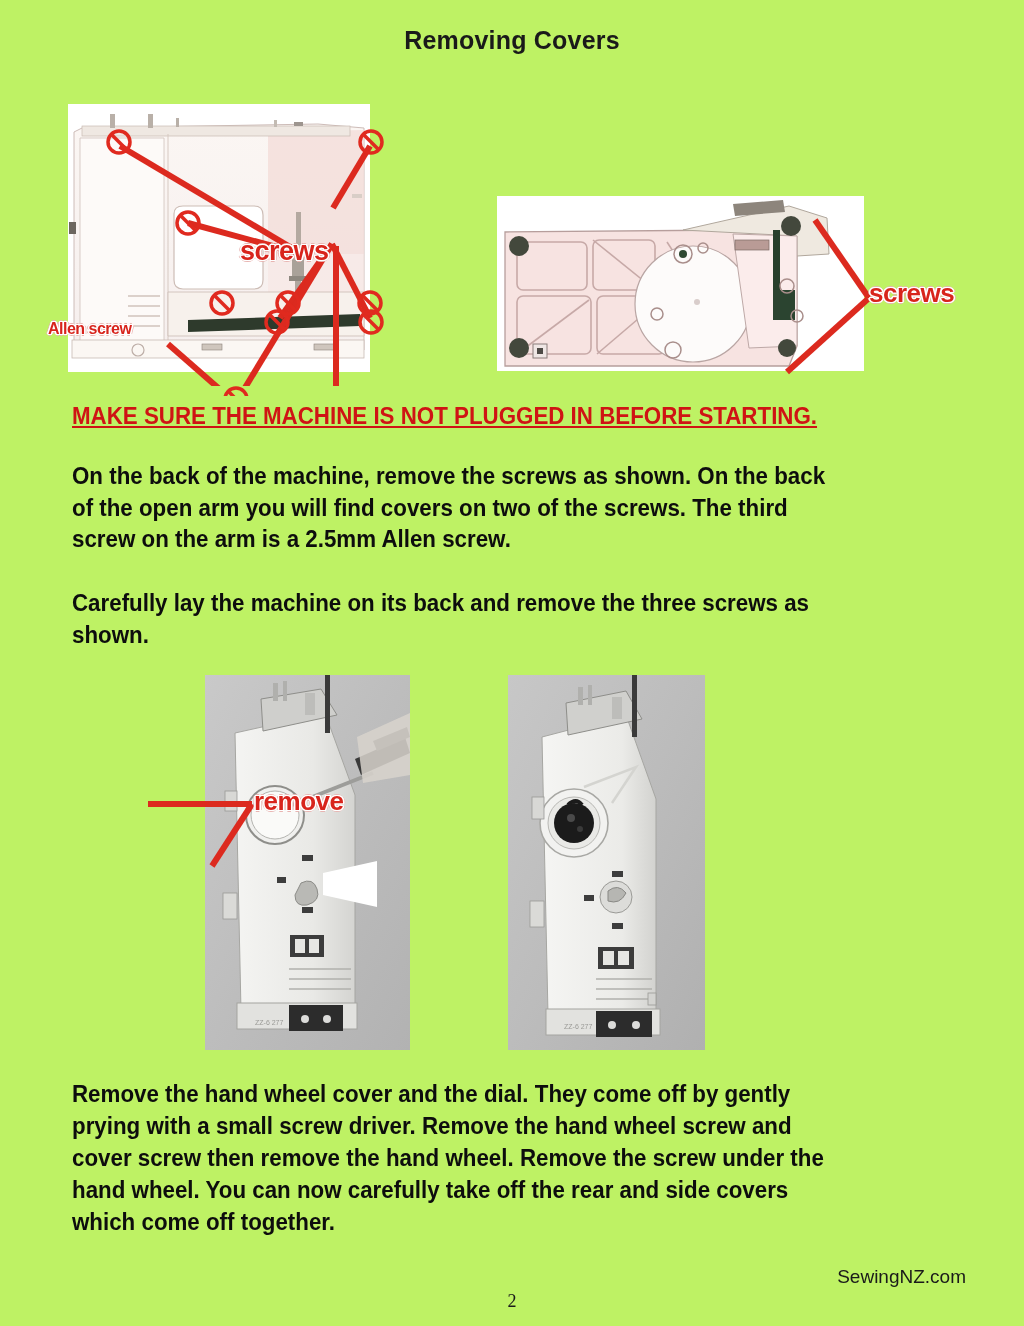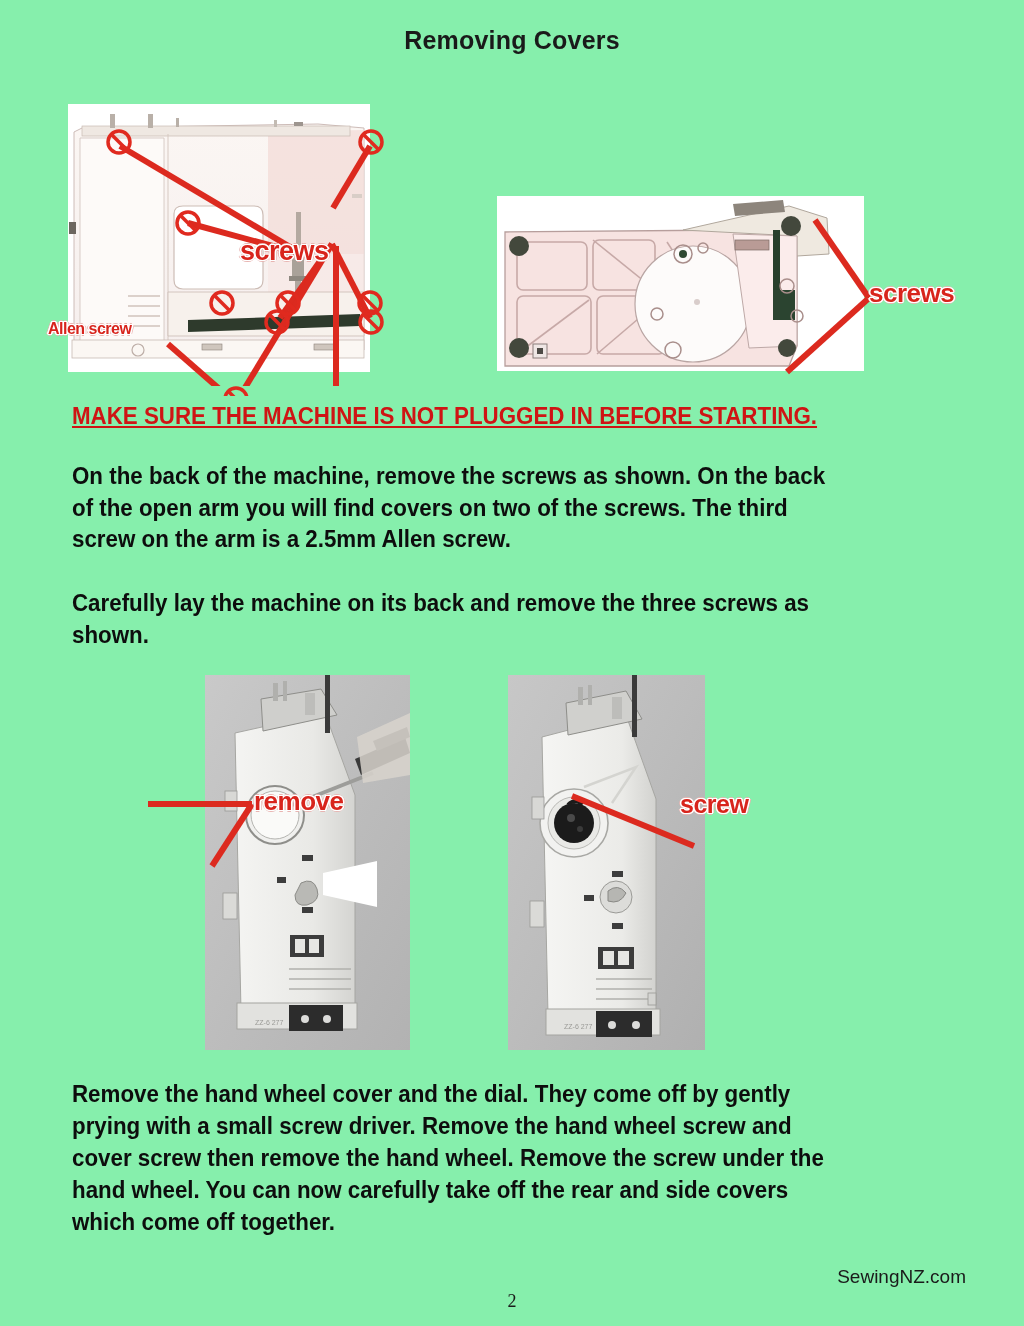--- a/index.html
+++ b/index.html
@@ -10,21 +10,21 @@
   body {
     width: 1024px;
     height: 1326px;
     position: relative;
     font-family: "Liberation Sans", sans-serif;
     overflow: hidden;
   }
   .page {
     position: absolute;
     inset: 0;
-    background: #86efac;
+    background: #bef264;
   }
 
   
   .page-title {
     position: absolute;
     top: 26px;
     left: 0;
     width: 1024px;
     text-align: center;
     font-size: 25px;
@@ -454,27 +454,19 @@
       <circle cx="104" cy="350" r="4" fill="#dcdcda"></circle>
       <circle cx="128" cy="350" r="4" fill="#dcdcda"></circle>
 
       <rect x="24" y="122" width="12" height="22" fill="#d8d8d5" stroke="#9a9a96" stroke-width="0.8"></rect>
       <rect x="22" y="226" width="14" height="26" fill="#dadad7" stroke="#9a9a96" stroke-width="0.8"></rect>
       <rect x="140" y="318" width="8" height="12" fill="#d4d4d1" stroke="#9a9a96" stroke-width="0.8"></rect>
       <text x="56" y="354" font-family="Liberation Sans, sans-serif" font-size="7" fill="#9a9a96">ZZ-6 277</text>
     </svg>
   </div>
 
-  <div class="overlay ovl-bot-right">
-    <svg width="280" height="120" viewBox="0 0 280 120">
-      <g stroke="#dc2a1f" stroke-width="6" stroke-linecap="butt" fill="none">
-        <line x1="186" y1="86" x2="64" y2="36"></line>
-      </g>
-    </svg>
-    <div class="wa" style="left:172px;top:30px;font-size:25px;">screw</div>
-  </div>
 
   <div class="para para-3">Remove the hand wheel cover and the dial. They come off by gently prying with a small screw driver. Remove the hand wheel screw and cover screw then remove the hand wheel. Remove the screw under the hand wheel. You can now carefully take off the rear and side covers which come off together.</div>
 
   <div class="site-credit">SewingNZ.com</div>
   <div class="page-number">2</div>
 
 </div>
 
 </body></html>

